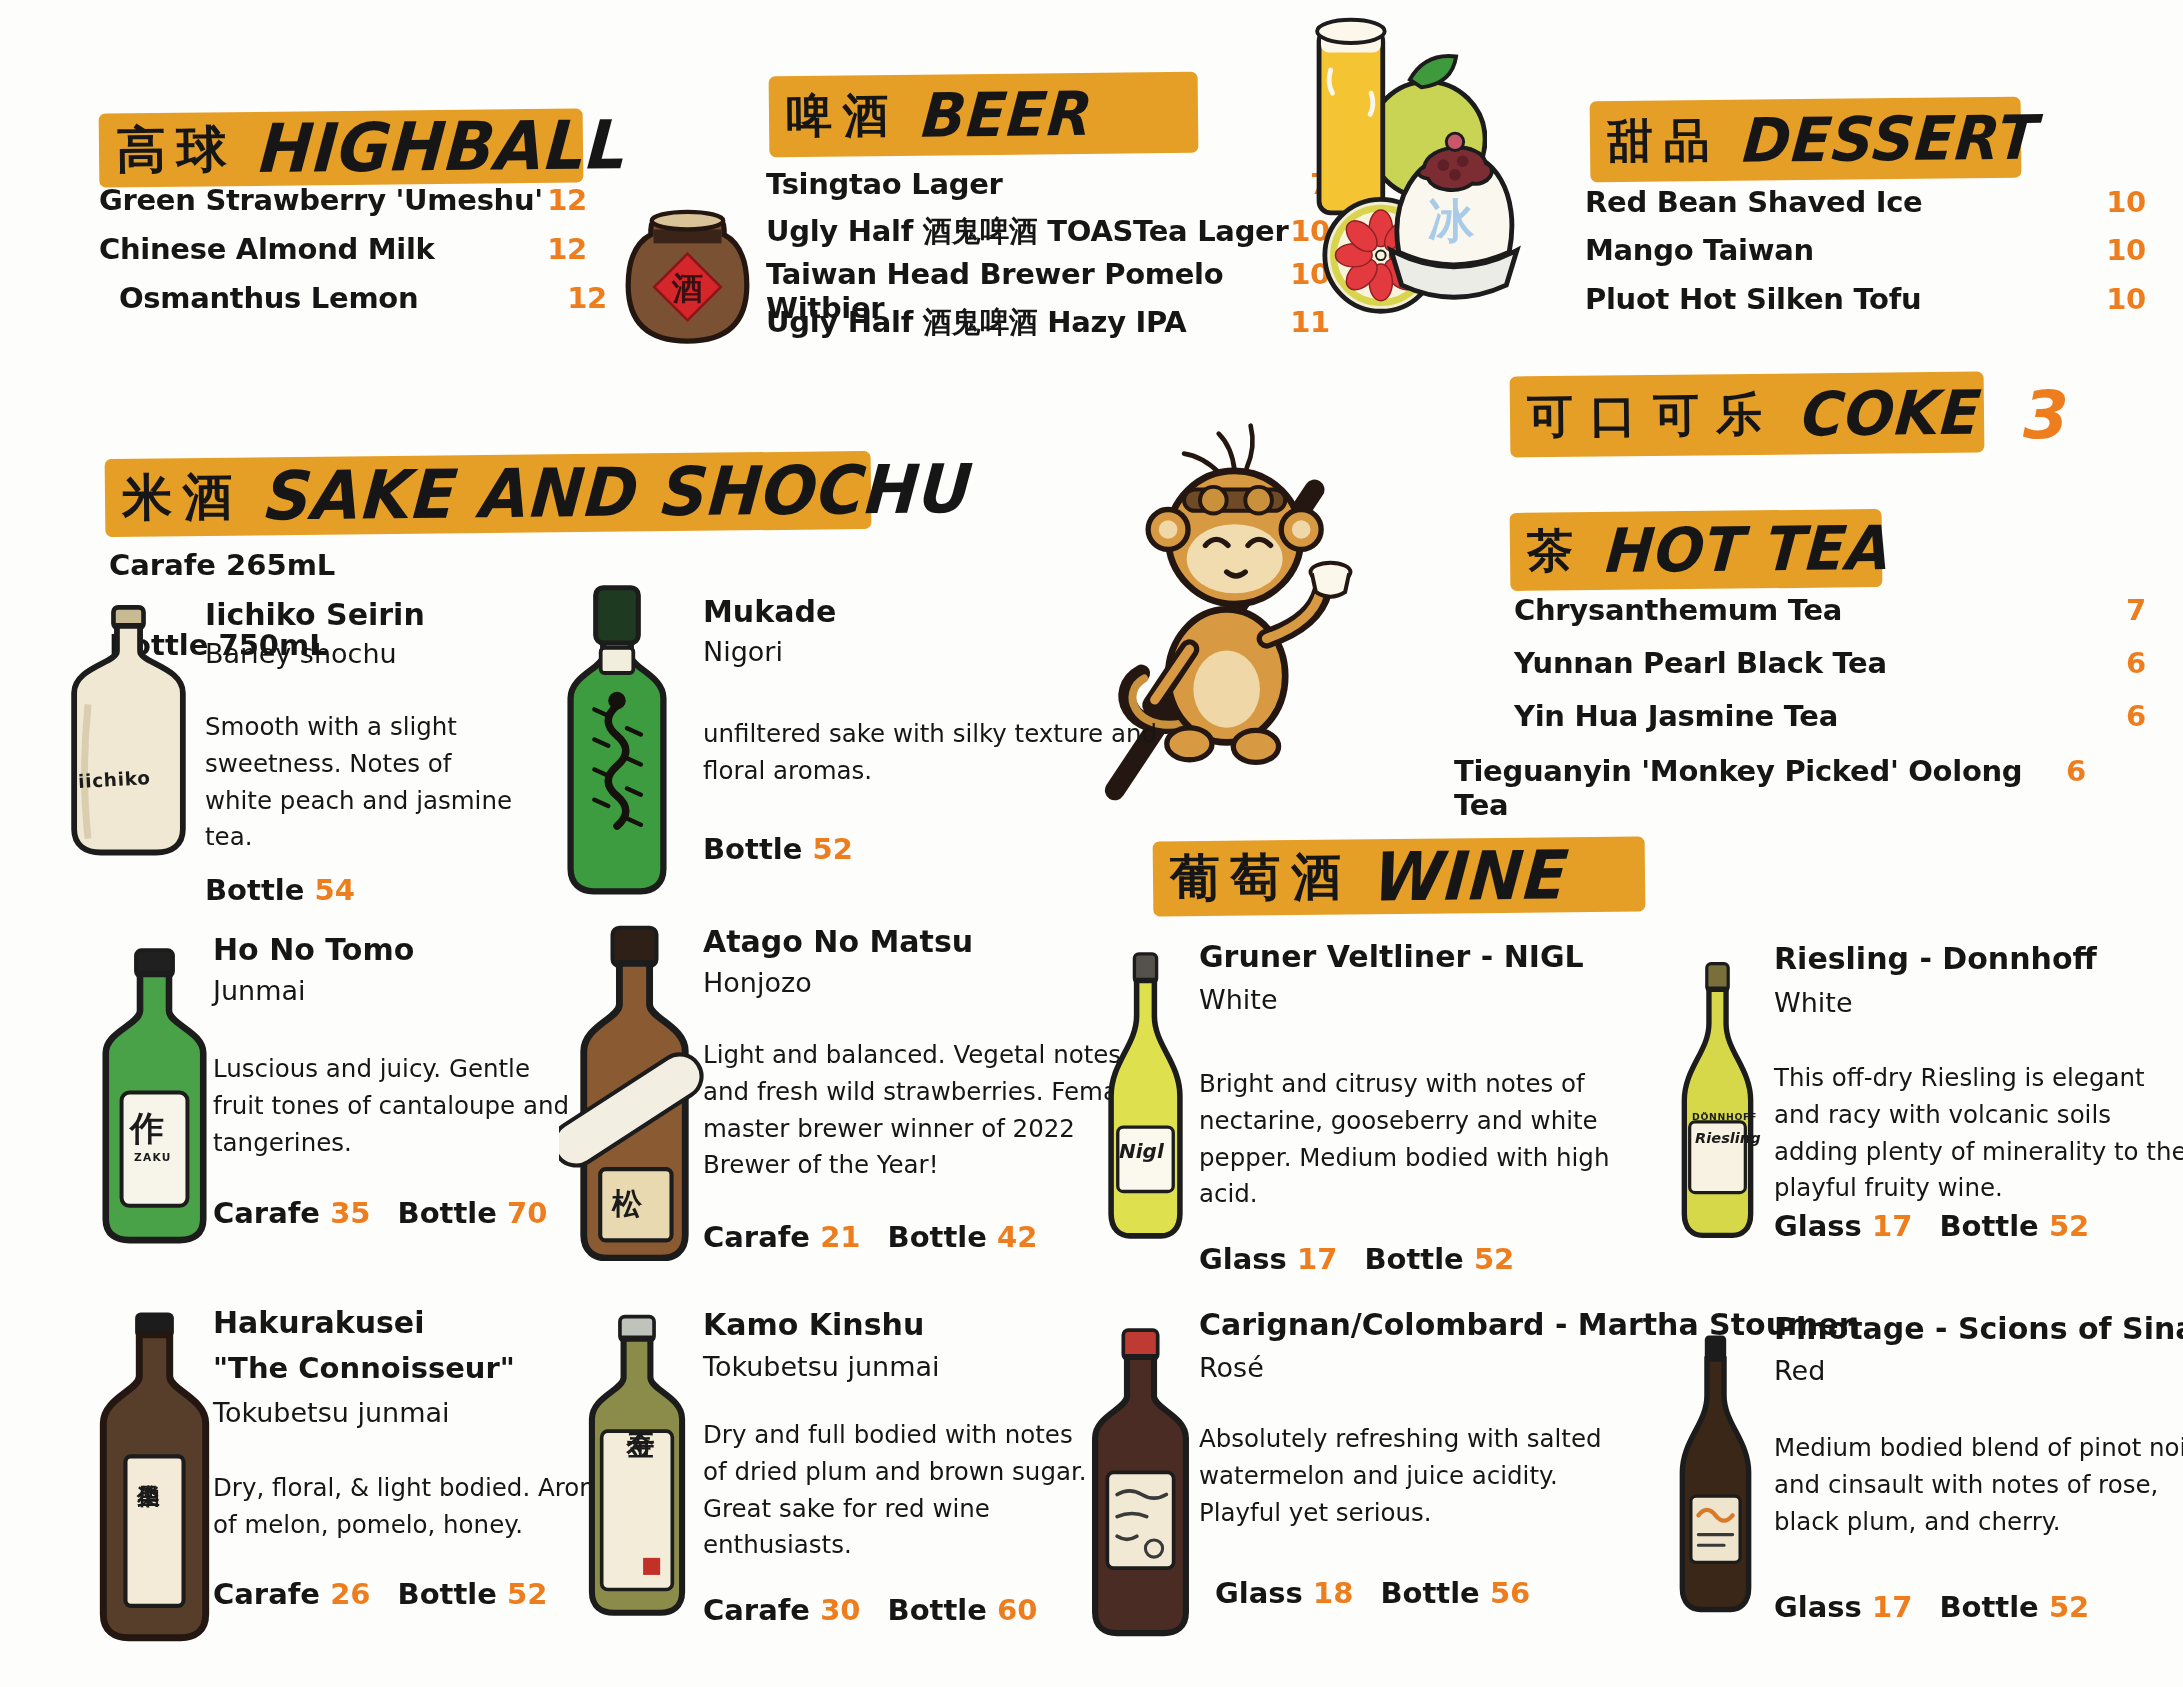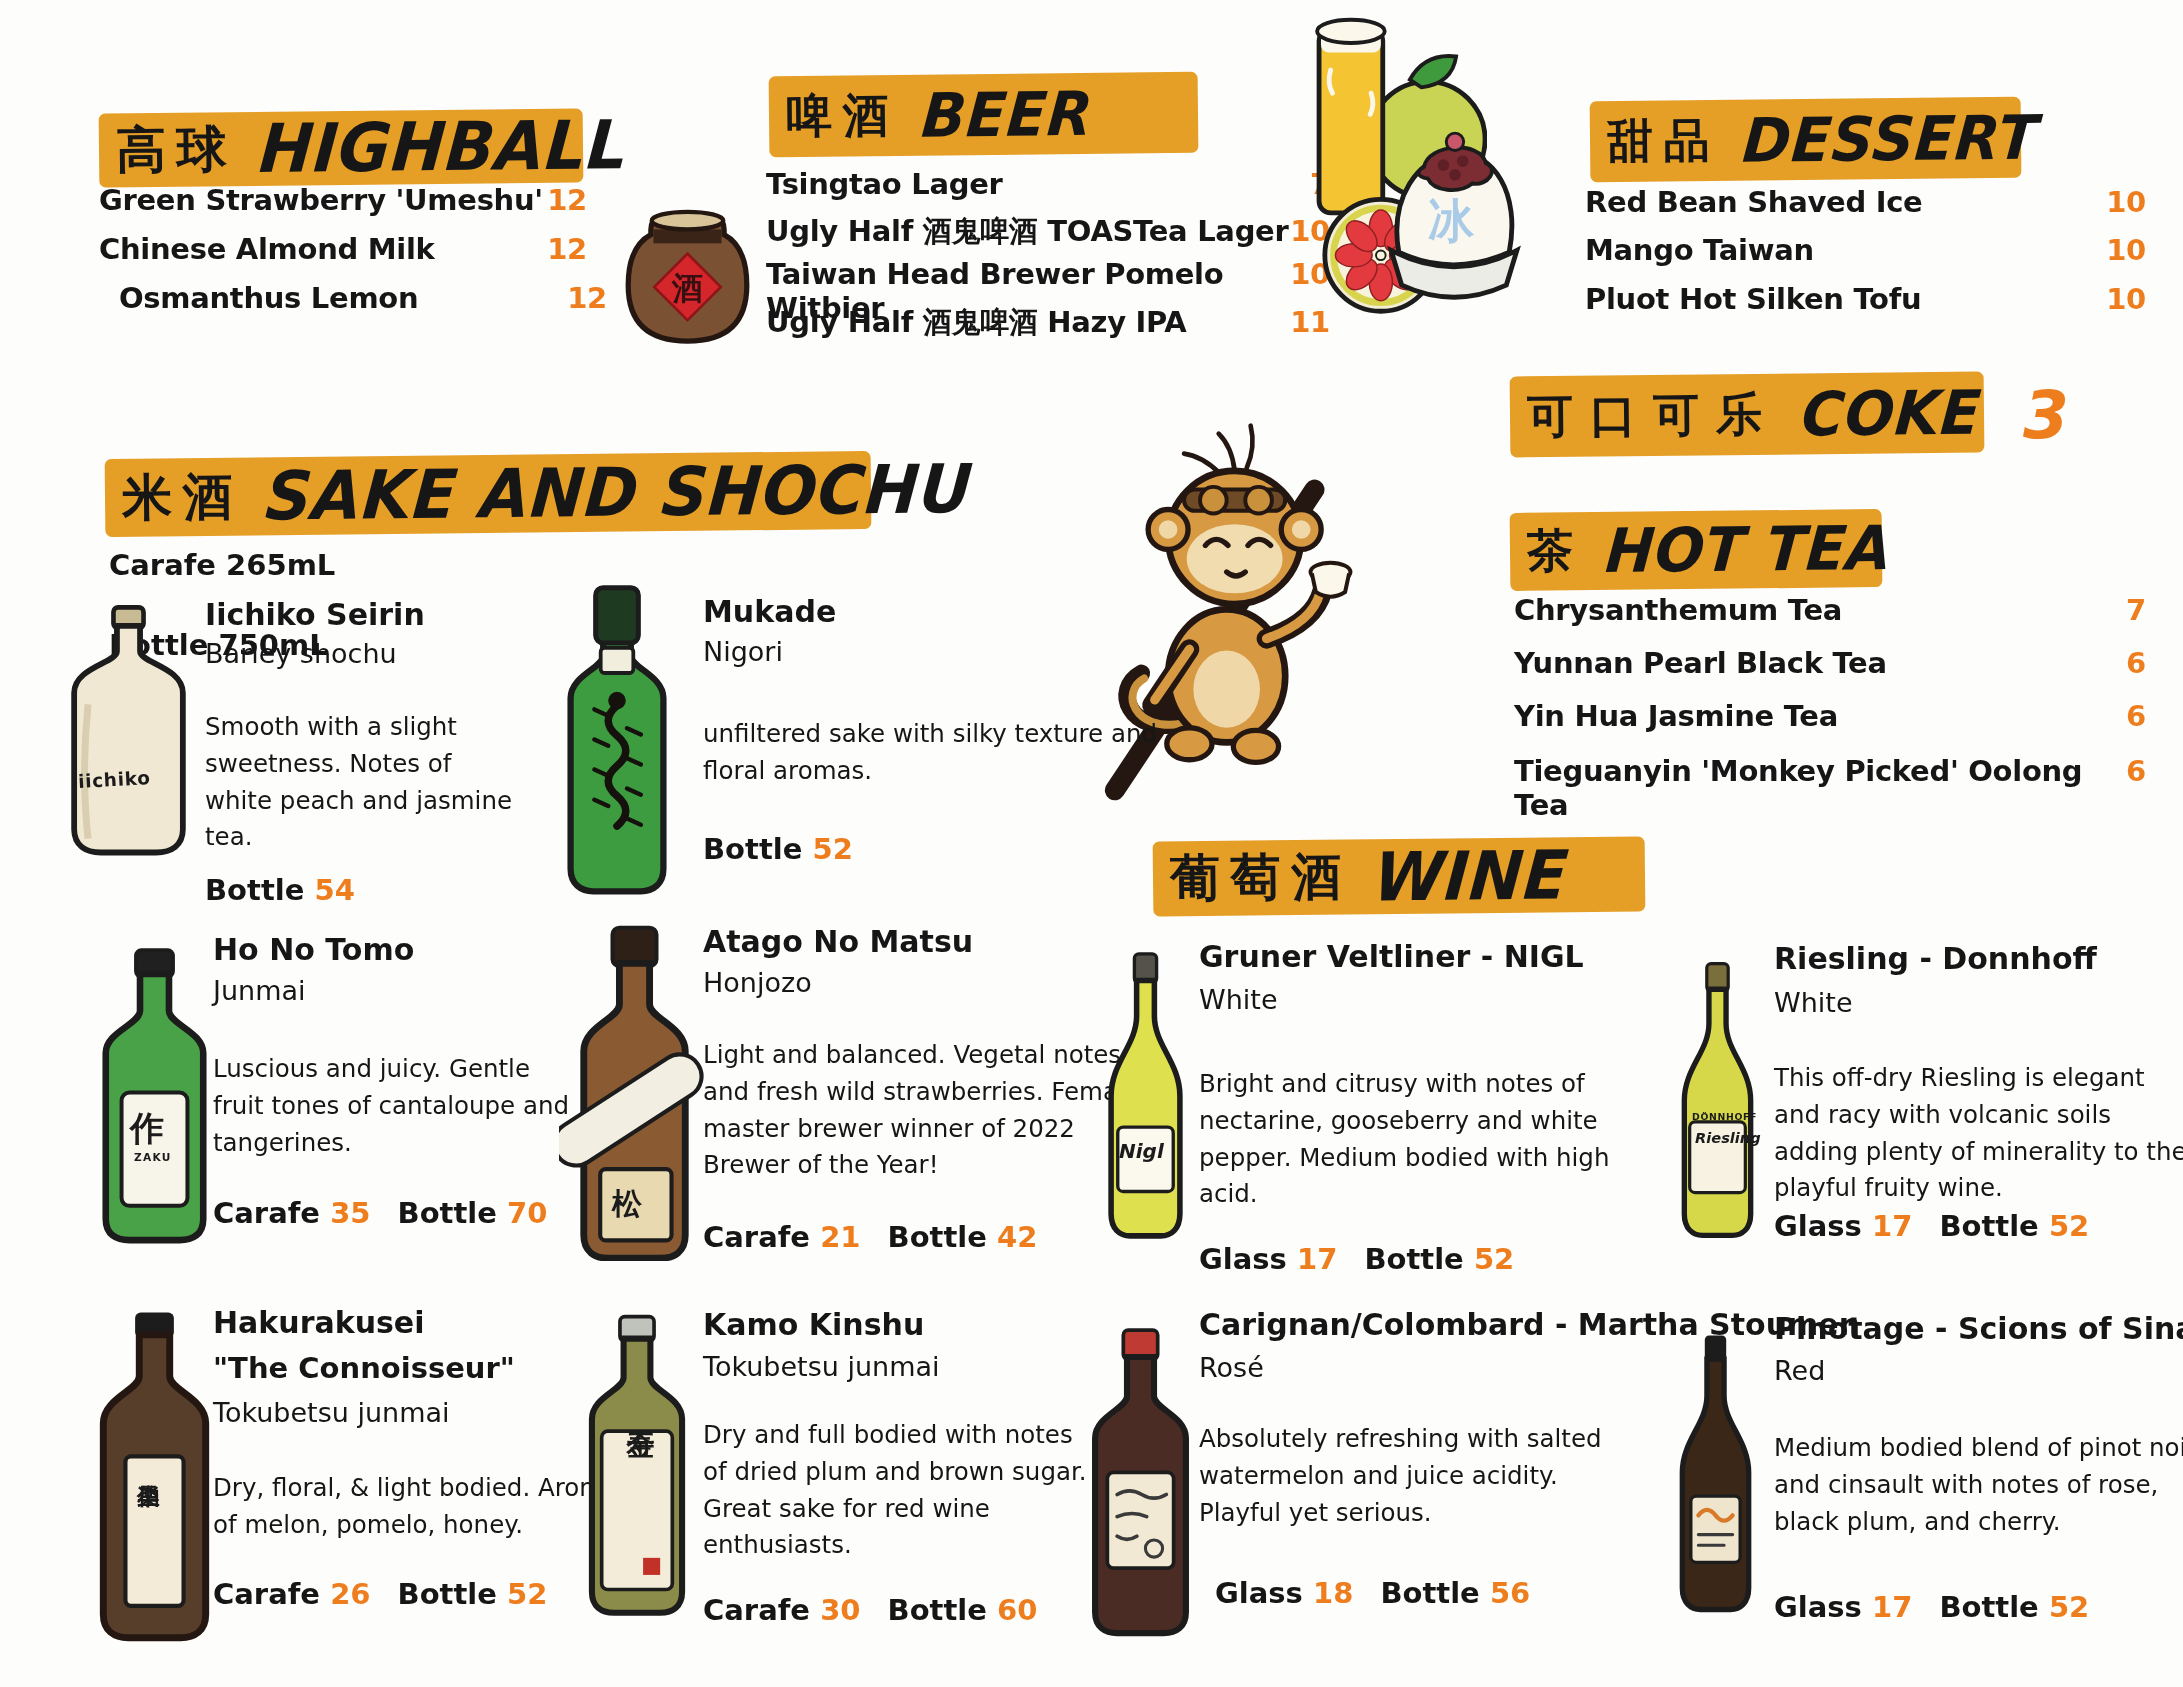--- a/index.html
+++ b/index.html
@@ -181,21 +181,21 @@
     <span class="pr">7</span>
   </div>
   <div class="mrow" style="left:1514px;top:646px;width:632px;">
     <span>Yunnan Pearl Black Tea</span>
     <span class="pr">6</span>
   </div>
   <div class="mrow" style="left:1514px;top:699px;width:632px;">
     <span>Yin Hua Jasmine Tea</span>
     <span class="pr">6</span>
   </div>
-  <div class="mrow" style="left:1514px;top:754px;width:632px;">
+  <div class="mrow" style="left:1454px;top:754px;width:632px;">
     <span>Tieguanyin 'Monkey Picked' Oolong Tea</span>
     <span class="pr">6</span>
   </div>
 
   <div class="abs" style="left:1077px;top:415px;width:294px;height:386px;">
     <svg viewBox="0 0 220 290">
       <path d="M28,282 L178,56" stroke="#241711" stroke-width="15" stroke-linecap="round"></path>
       <path d="M118,42 q-2,-18 -12,-28 M127,40 q7,-16 3,-32 M107,44 q-13,-13 -27,-15" stroke="#241711" stroke-width="3.5" fill="none" stroke-linecap="round"></path>
       <path d="M78,232 C38,240 26,206 48,194" stroke="#241711" stroke-width="13" fill="none" stroke-linecap="round"></path>
       <path d="M78,232 C42,238 32,208 50,198" stroke="#C9913C" stroke-width="6" fill="none" stroke-linecap="round"></path>

